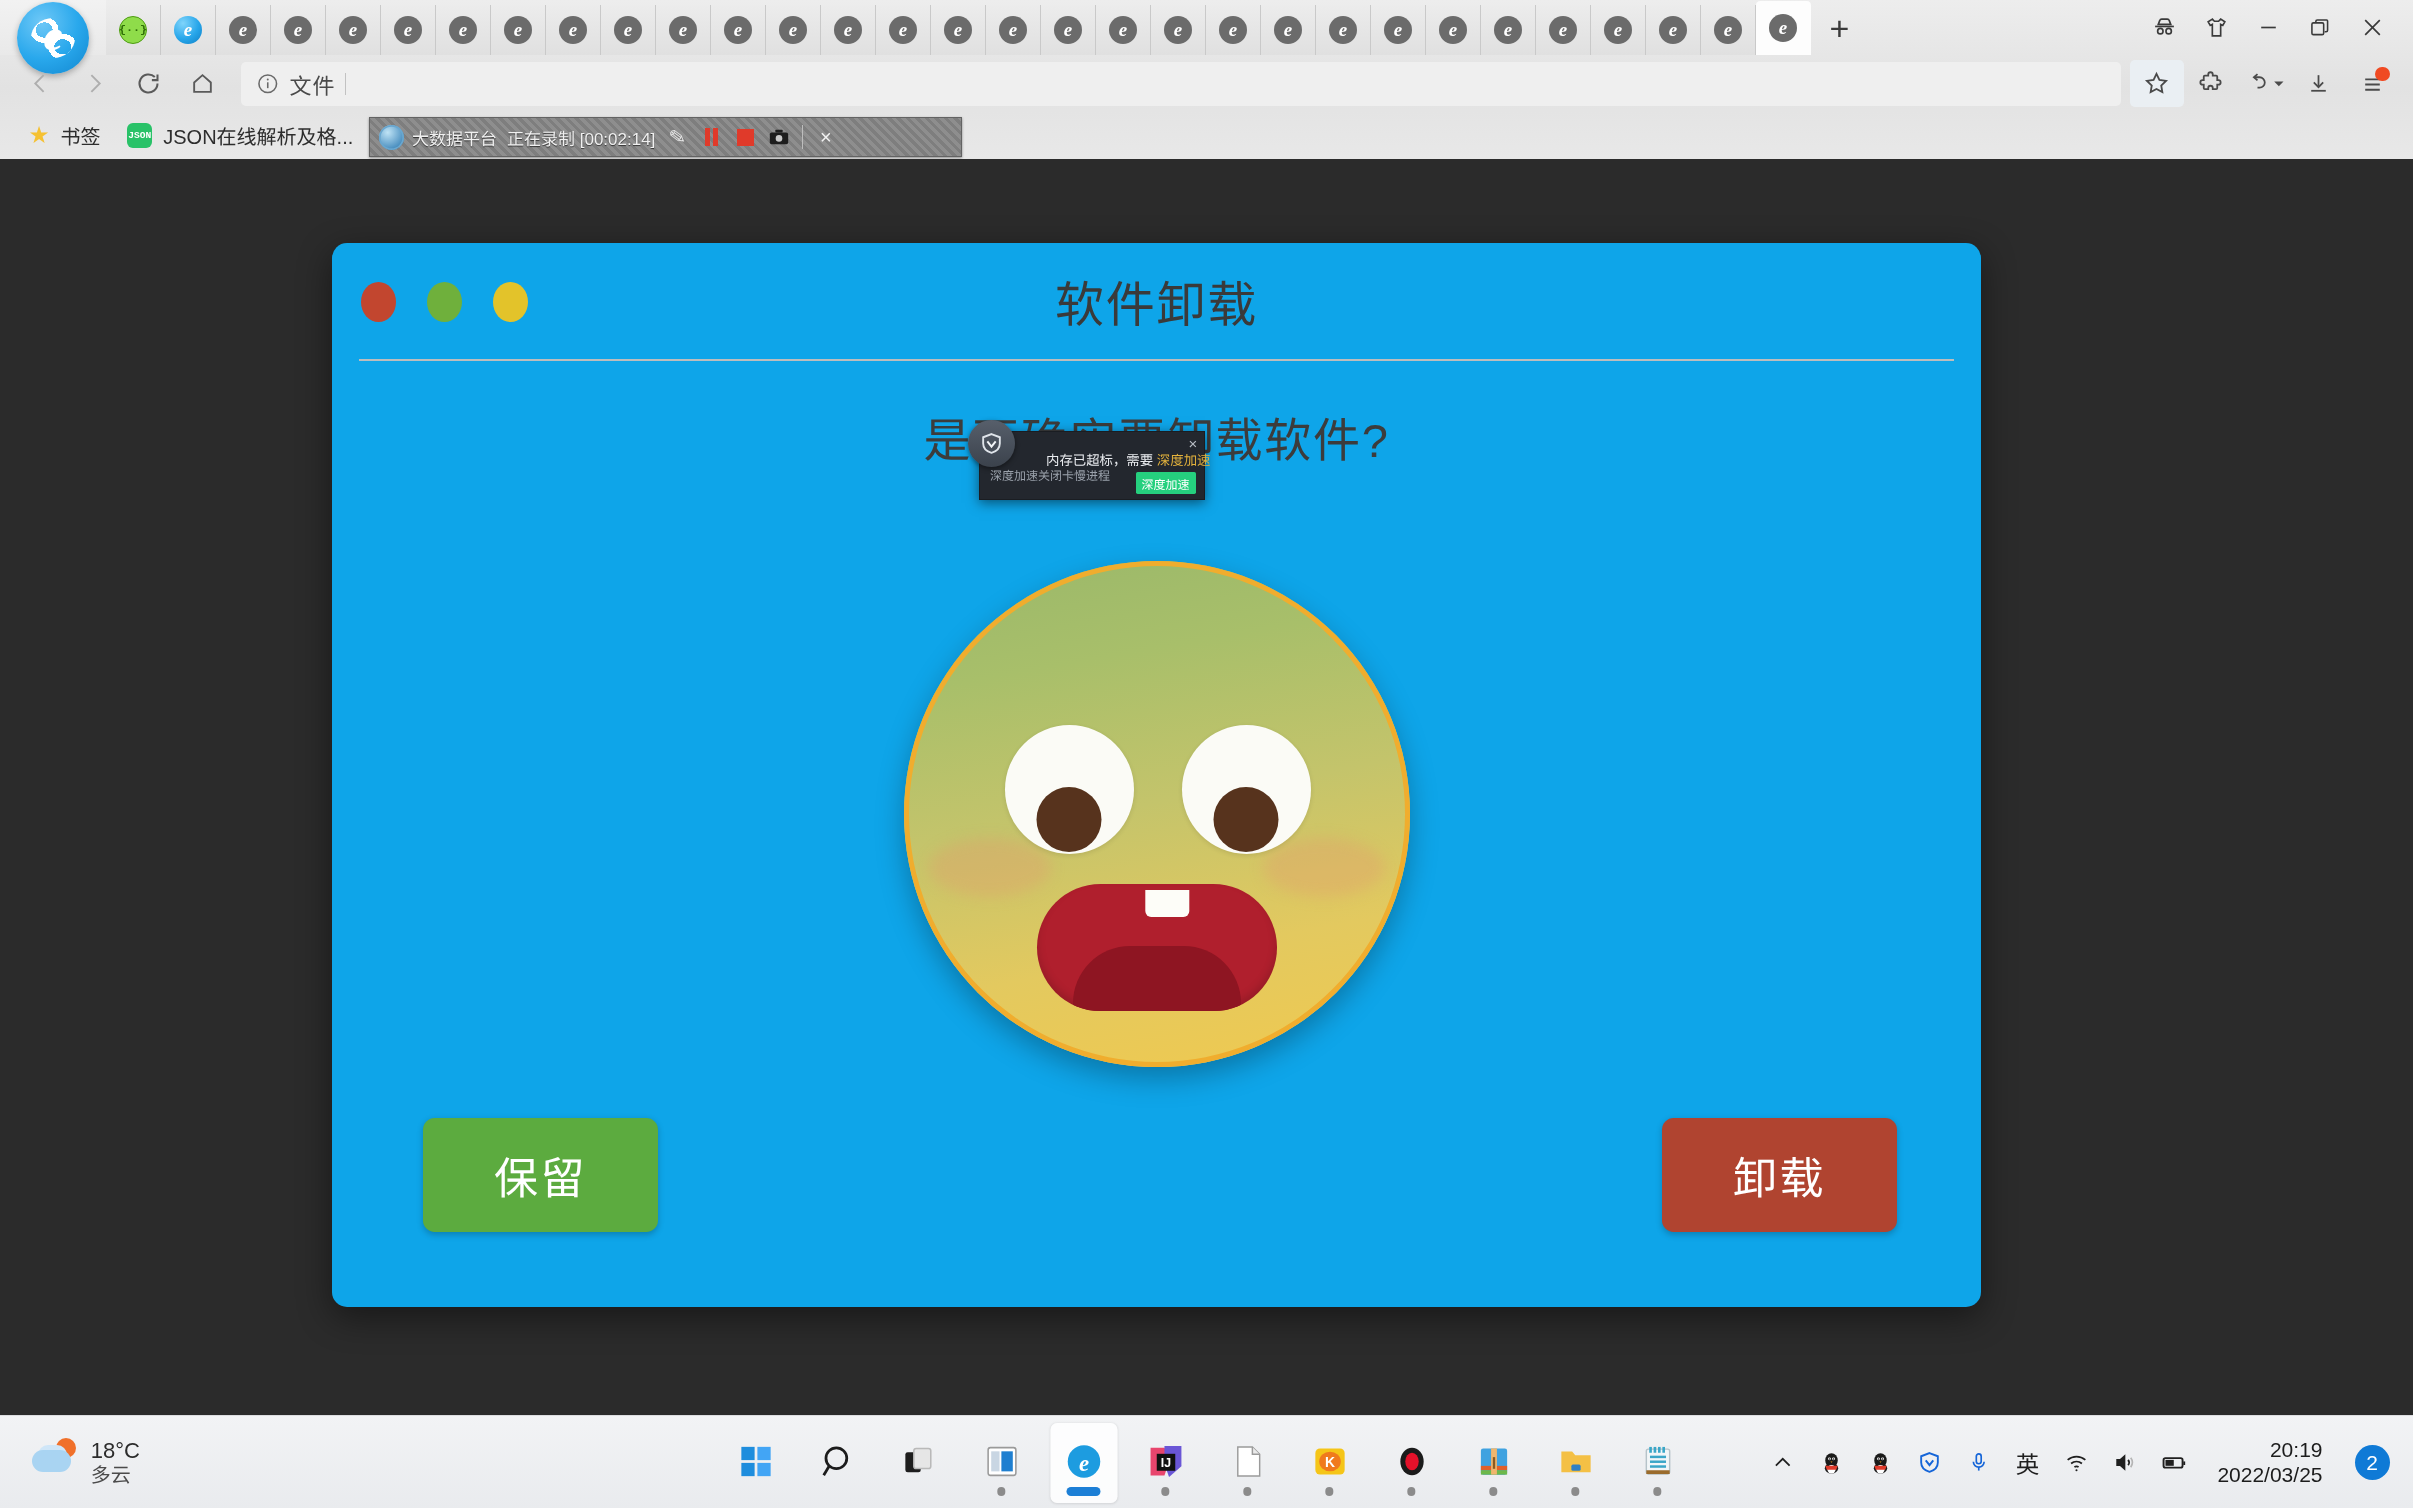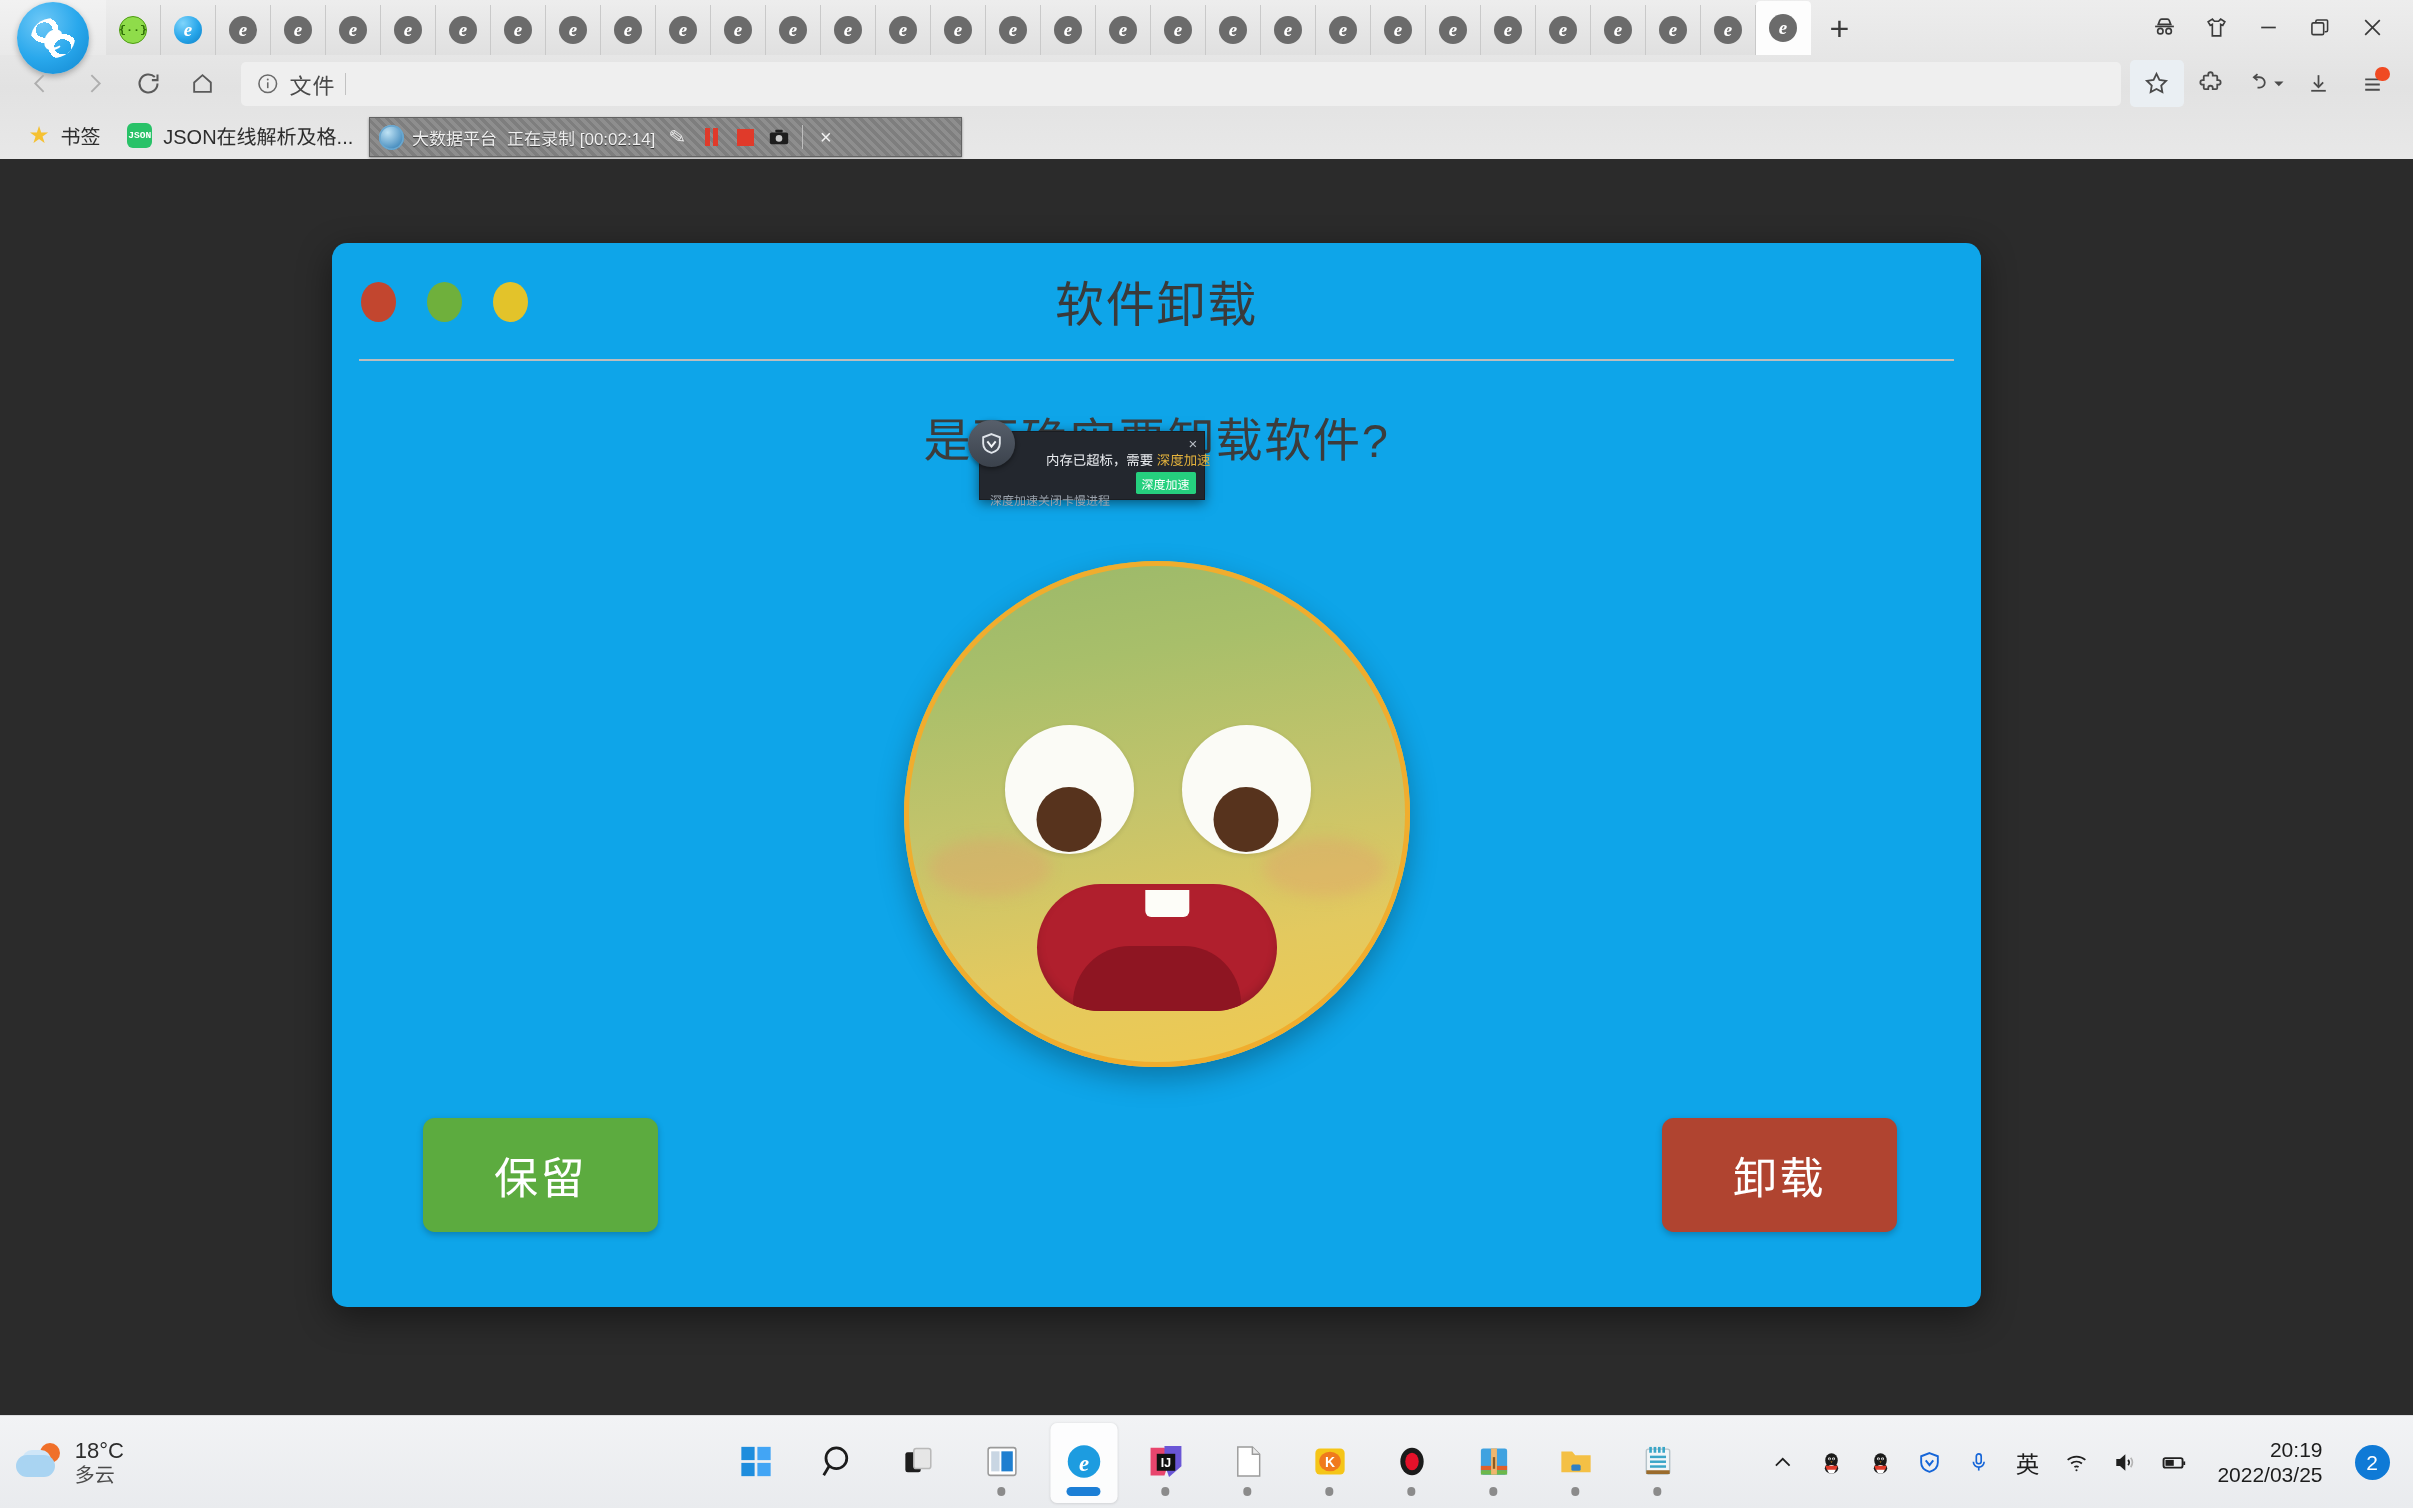--- a/index.html
+++ b/index.html
@@ -256,21 +256,21 @@
   #btn-keep{ left:91px; bottom:75px; width:235px; background:#5cab3f; }
   #btn-uninstall{ right:84px; bottom:75px; width:235px; background:#b04430; }
 
   
   #taskbar{
     position:absolute; left:0; top:1415px; width:2413px; height:94px;
     background:linear-gradient(#f2f3f5,#e9ebee);
     display:flex; align-items:center; border-top:0.8px solid #dcdde0;
   }
   #weather{
-    display:flex; align-items:center; gap:11.7px; padding-left:14px; width:385px;
+    display:flex; gap:11.7px; padding-left:30px; width:385px;
   }
   #weather .wico{ position:relative; width:49px; height:39px; }
   #weather .sun{
     position:absolute; right:3.4px; top:0; width:20px; height:20px; border-radius:50%;
     background:#f0702a;
   }
   #weather .cl1{
     position:absolute; left:1.7px; top:11.7px; width:39px; height:22px; border-radius:13.4px;
     background:#a9d4f2;
   }
@@ -328,21 +328,21 @@
     box-shadow:0 1.7px 5px rgba(0,0,0,.45);
   }
   #accel-close{
     position:absolute; right:6.7px; top:3.4px; color:#b9bec6; font-size:15px;
   }
   #accel-line1{
     position:absolute; left:66px; top:17px; font-size:13.4px; color:#e9ebef; white-space:nowrap;
   }
   #accel-line1 .hl{ color:#e3b23c; }
   #accel-line2{
-    position:absolute; left:10px; top:59px; font-size:12px; color:#9aa1ab; white-space:nowrap;
+    position:absolute; left:10px; top:34px; font-size:12px; color:#9aa1ab; white-space:nowrap;
   }
   #accel-cta{
     position:absolute; right:8.4px; top:40px; width:60px; height:22px; border-radius:1.7px;
     background:#25d07e; display:flex; align-items:center; justify-content:center;
     color:#fff; font-size:12px;
   }
 </style>
 </head>
 <body>
 

